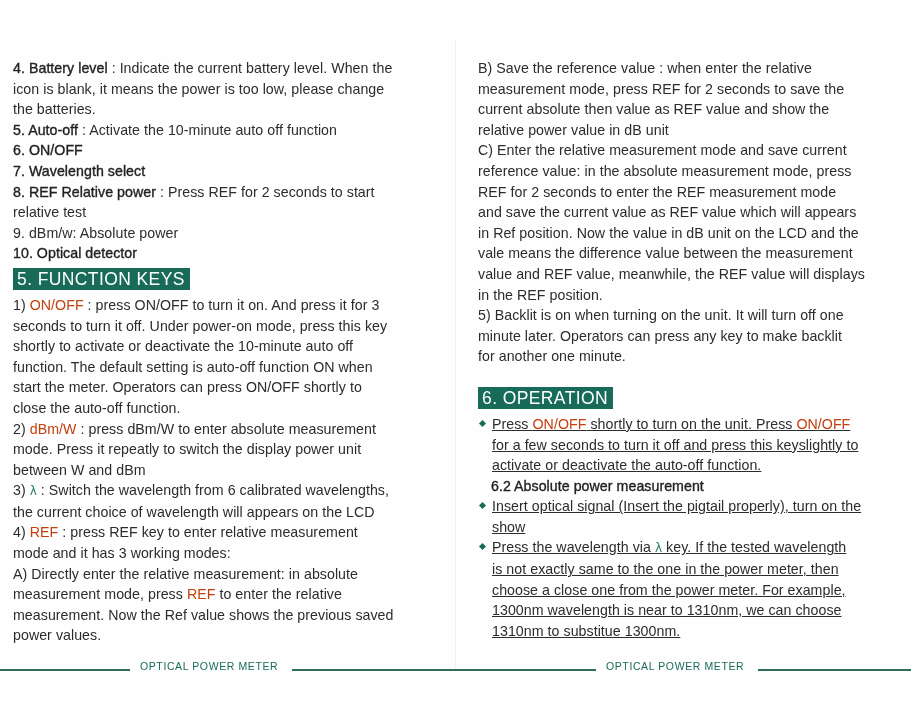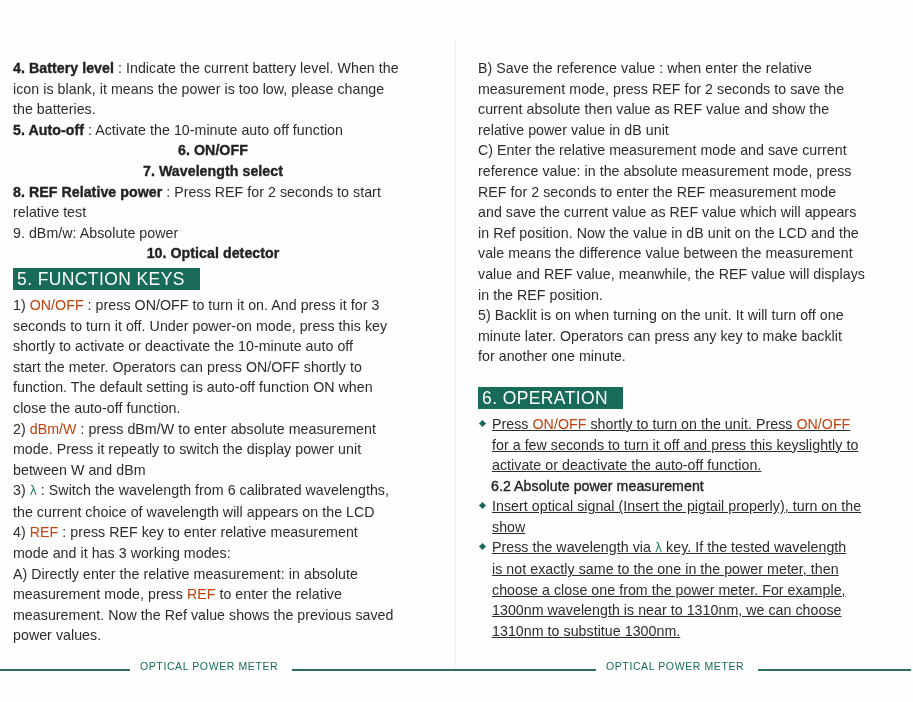--- a/index.html
+++ b/index.html
@@ -4,26 +4,26 @@
 <style>
   html, body { margin:0; padding:0; }
   body {
     width:913px; height:702px; background:#fefefe; position:relative; overflow:hidden;
     font-family:"Liberation Sans", sans-serif; color:#2c2c2c;
   }
   .col { position:absolute; top:58px; font-size:14.2px; line-height:20.6px; letter-spacing:0.05px; }
   .col.left { left:13px; width:400px; }
   .col.right { left:478px; width:400px; }
   .line { white-space:nowrap; display:block; }
-  .b { font-weight:bold; color:#222;text-align:center; -webkit-text-stroke:0.35px #222; }
+  .b { font-weight:normal; color:#222; -webkit-text-stroke:0.35px #222; }
   .hl { color:#c2410c; }
   .lam { color:#2f7f68; font-family:"DejaVu Sans", sans-serif; font-size:12px; }
   .section {
     display:inline-block; background:#176b58; color:#fff; font-size:17.5px; line-height:22px;
-    padding:0 15px 0 4px; letter-spacing:0.4px; margin:4px 0 5px 0;
+    padding:0 5px 0 4px; letter-spacing:0.4px; margin:4px 0 5px 0;
   }
   .sub { display:block; padding-left:13px; color:#222; -webkit-text-stroke:0.35px #222; white-space:nowrap; }
   .bullet { display:block; position:relative; padding-left:14px;text-decoration:underline; }
   .bullet .dot { position:absolute; left:2px; top:7px; width:5px; height:5px; background:#176b58; transform:rotate(45deg); }
   .footer { position:absolute; top:660px; height:20px; font-size:10.5px; color:#176b58; letter-spacing:0.6px; }
   .rule { position:absolute; height:2px; background:#2f6e5e; }
   .gap-divider { position:absolute; left:455px; top:40px; width:1px; height:630px; background:#efefef; }
 </style>
 </head>
 <body>
@@ -55,22 +55,22 @@
   <div>
       <span class="line b">10. Optical detector</span>
     </div>
 
   <div class="section">5. FUNCTION KEYS</div>
 
   <div>
     <span class="line"><span>1) </span><span class="hl">ON/OFF</span><span> :  </span><span>press ON/OFF to turn it on.  And press it for 3</span></span>
     <span class="line">seconds to turn it off. Under power-on mode, press this key</span>
     <span class="line">shortly to activate or deactivate the 10-minute auto off</span>
+    <span class="line">function. The default setting is auto-off function ON when</span>
     <span class="line">start the meter. Operators can press ON/OFF shortly to</span>
-    <span class="line">function. The default setting is auto-off function ON when</span>
     <span class="line">close the auto-off function.</span>
   </div>
   <div>
     <span class="line"><span>2) </span><span class="hl">dBm/W</span><span> :  </span><span>press dBm/W to enter absolute measurement</span></span>
     <span class="line">mode. Press it repeatly to switch the display power unit</span>
     <span class="line">between W and dBm</span>
   </div>
   <div>
     <span class="line"><span>3) </span><span class="lam">λ</span><span> :  </span><span>Switch the wavelength from 6 calibrated wavelengths,</span></span>
     <span class="line">the current choice of wavelength will appears on the LCD</span>

